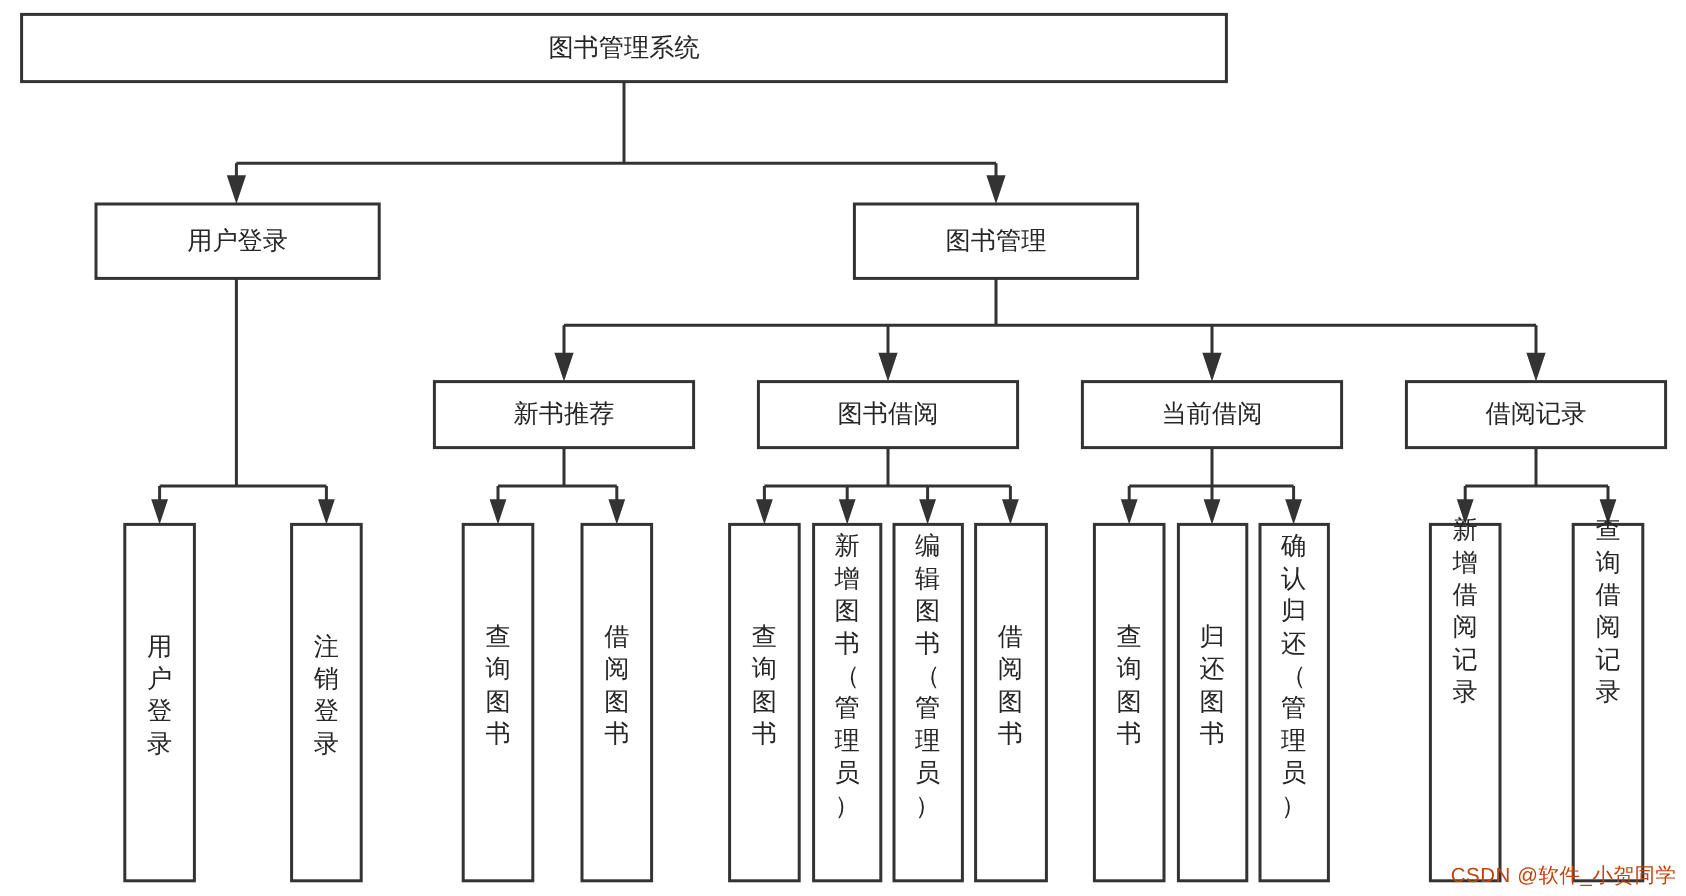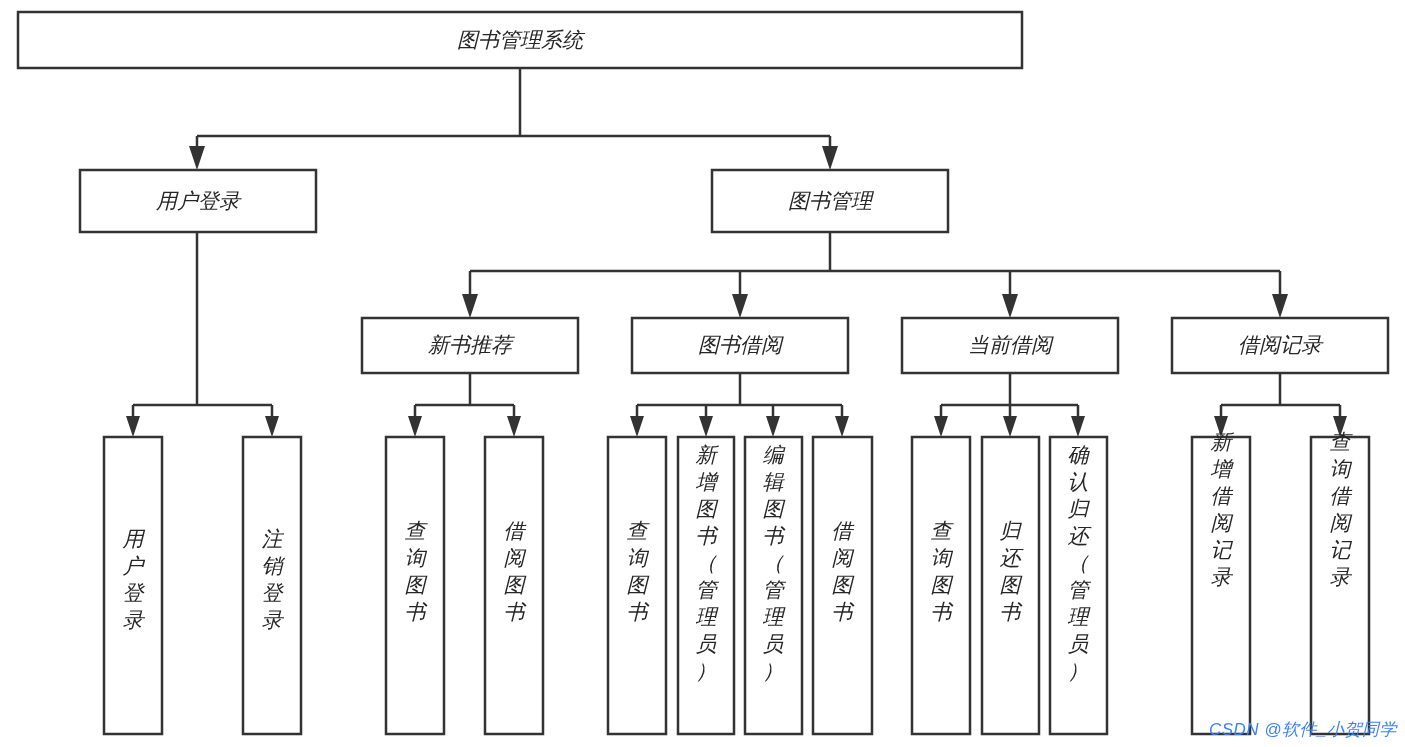--- a/index.html
+++ b/index.html
@@ -13,21 +13,20 @@
     font-family: "Liberation Sans", "DejaVu Sans", sans-serif;
     overflow: hidden;
     position: relative;
   }
   #diagram-root {
     position: absolute;
     left: 0;
     top: 0;
     width: 1405px;
     height: 747px;
-    font-style: italic;
   }
   svg.flow {
     display: block;
     width: 1405px;
     height: 747px;
   }
   .node-rect {
     fill: #ffffff;
     stroke: #333333;
     stroke-width: 2.5;
@@ -53,21 +52,21 @@
   .arrow-head {
     fill: #333333;
     stroke: none;
   }
   .watermark {
     position: absolute;
     right: 8px;
     bottom: 6px;
     font-family: "Liberation Sans", "DejaVu Sans", sans-serif;
     font-size: 17px;
-    color: #3b82f6;
+    color: #c2410c;
     letter-spacing: 0.5px;
     white-space: nowrap;
     user-select: none;
   }
 </style>
 </head>
 <body>
 
 <div id="diagram-root">
   <svg class="flow" viewBox="0 0 1405 747" xmlns="http://www.w3.org/2000/svg">

